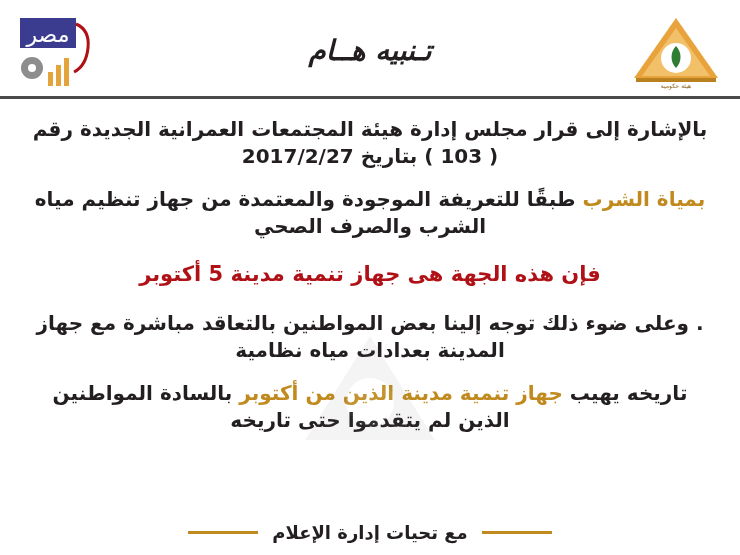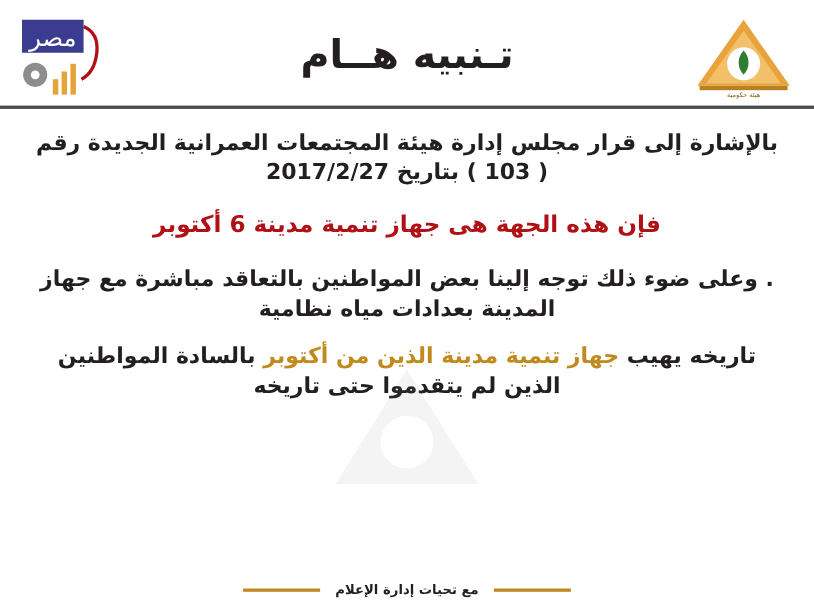--- a/index.html
+++ b/index.html
@@ -23,26 +23,27 @@
 
   
   .header {
     position: relative;
     height: 102px;
     display: flex;
     align-items: center;
     justify-content: center;
   }
   .title {
-    font-size: 36px;
+    font-size: 28px;
     font-weight: bold;
     color: #231f20;
     letter-spacing: 2px;
     text-align: center;
     line-height: 1;
+    font-style: italic;
   }
   
   .logo-right {
     position: absolute;
     top: 14px;
     right: 14px;
     width: 100px;
     height: 76px;
   }
   .logo-left {
@@ -111,21 +112,21 @@
     gap: 14px;
     padding: 0 30px;
     box-sizing: border-box;
   }
   .footer-line {
     height: 3px;
     background: #c08a1e;
     flex: 0 0 70px;
   }
   .footer-text {
-    font-size: 12px;
+    font-size: 18px;
     font-weight: bold;
     color: #231f20;
     white-space: nowrap;
   }
 </style>
 </head>
 <body>
 
 <div class="page">
 
@@ -161,23 +162,26 @@
     <circle cx="75" cy="72" r="24" fill="#ffffff"></circle>
   </svg>
 
   <div class="content">
 
     <p class="line">
       <span class="dark">بالإشارة إلى قرار مجلس إدارة هيئة المجتمعات العمرانية الجديدة رقم ( 103 ) بتاريخ 2017/2/27</span>
     </p>
 
 
+    <p class="line">
+      <span class="gold">بمياة الشرب </span><span class="dark">طبقًا للتعريفة الموجودة والمعتمدة من جهاز تنظيم مياه الشرب والصرف الصحي</span>
+    </p>
 
     <p class="line big">
-      <span class="red">فإن هذه الجهة هى جهاز تنمية مدينة 6 أكتوبر</span>
+      <span class="red">فإن هذه الجهة هى جهاز تنمية مدينة 5 أكتوبر</span>
     </p>
 
     <p class="line">
       <span class="dark">. وعلى ضوء ذلك توجه إلينا بعض المواطنين بالتعاقد  مباشرة مع جهاز المدينة بعدادات مياه نظامية</span>
     </p>
 
     <p class="line">
       <span class="dark">تاريخه يهيب </span><span class="gold">جهاز تنمية مدينة الذين من أكتوبر</span><span class="dark"> بالسادة المواطنين الذين لم يتقدموا حتى تاريخه</span>
     </p>
 

